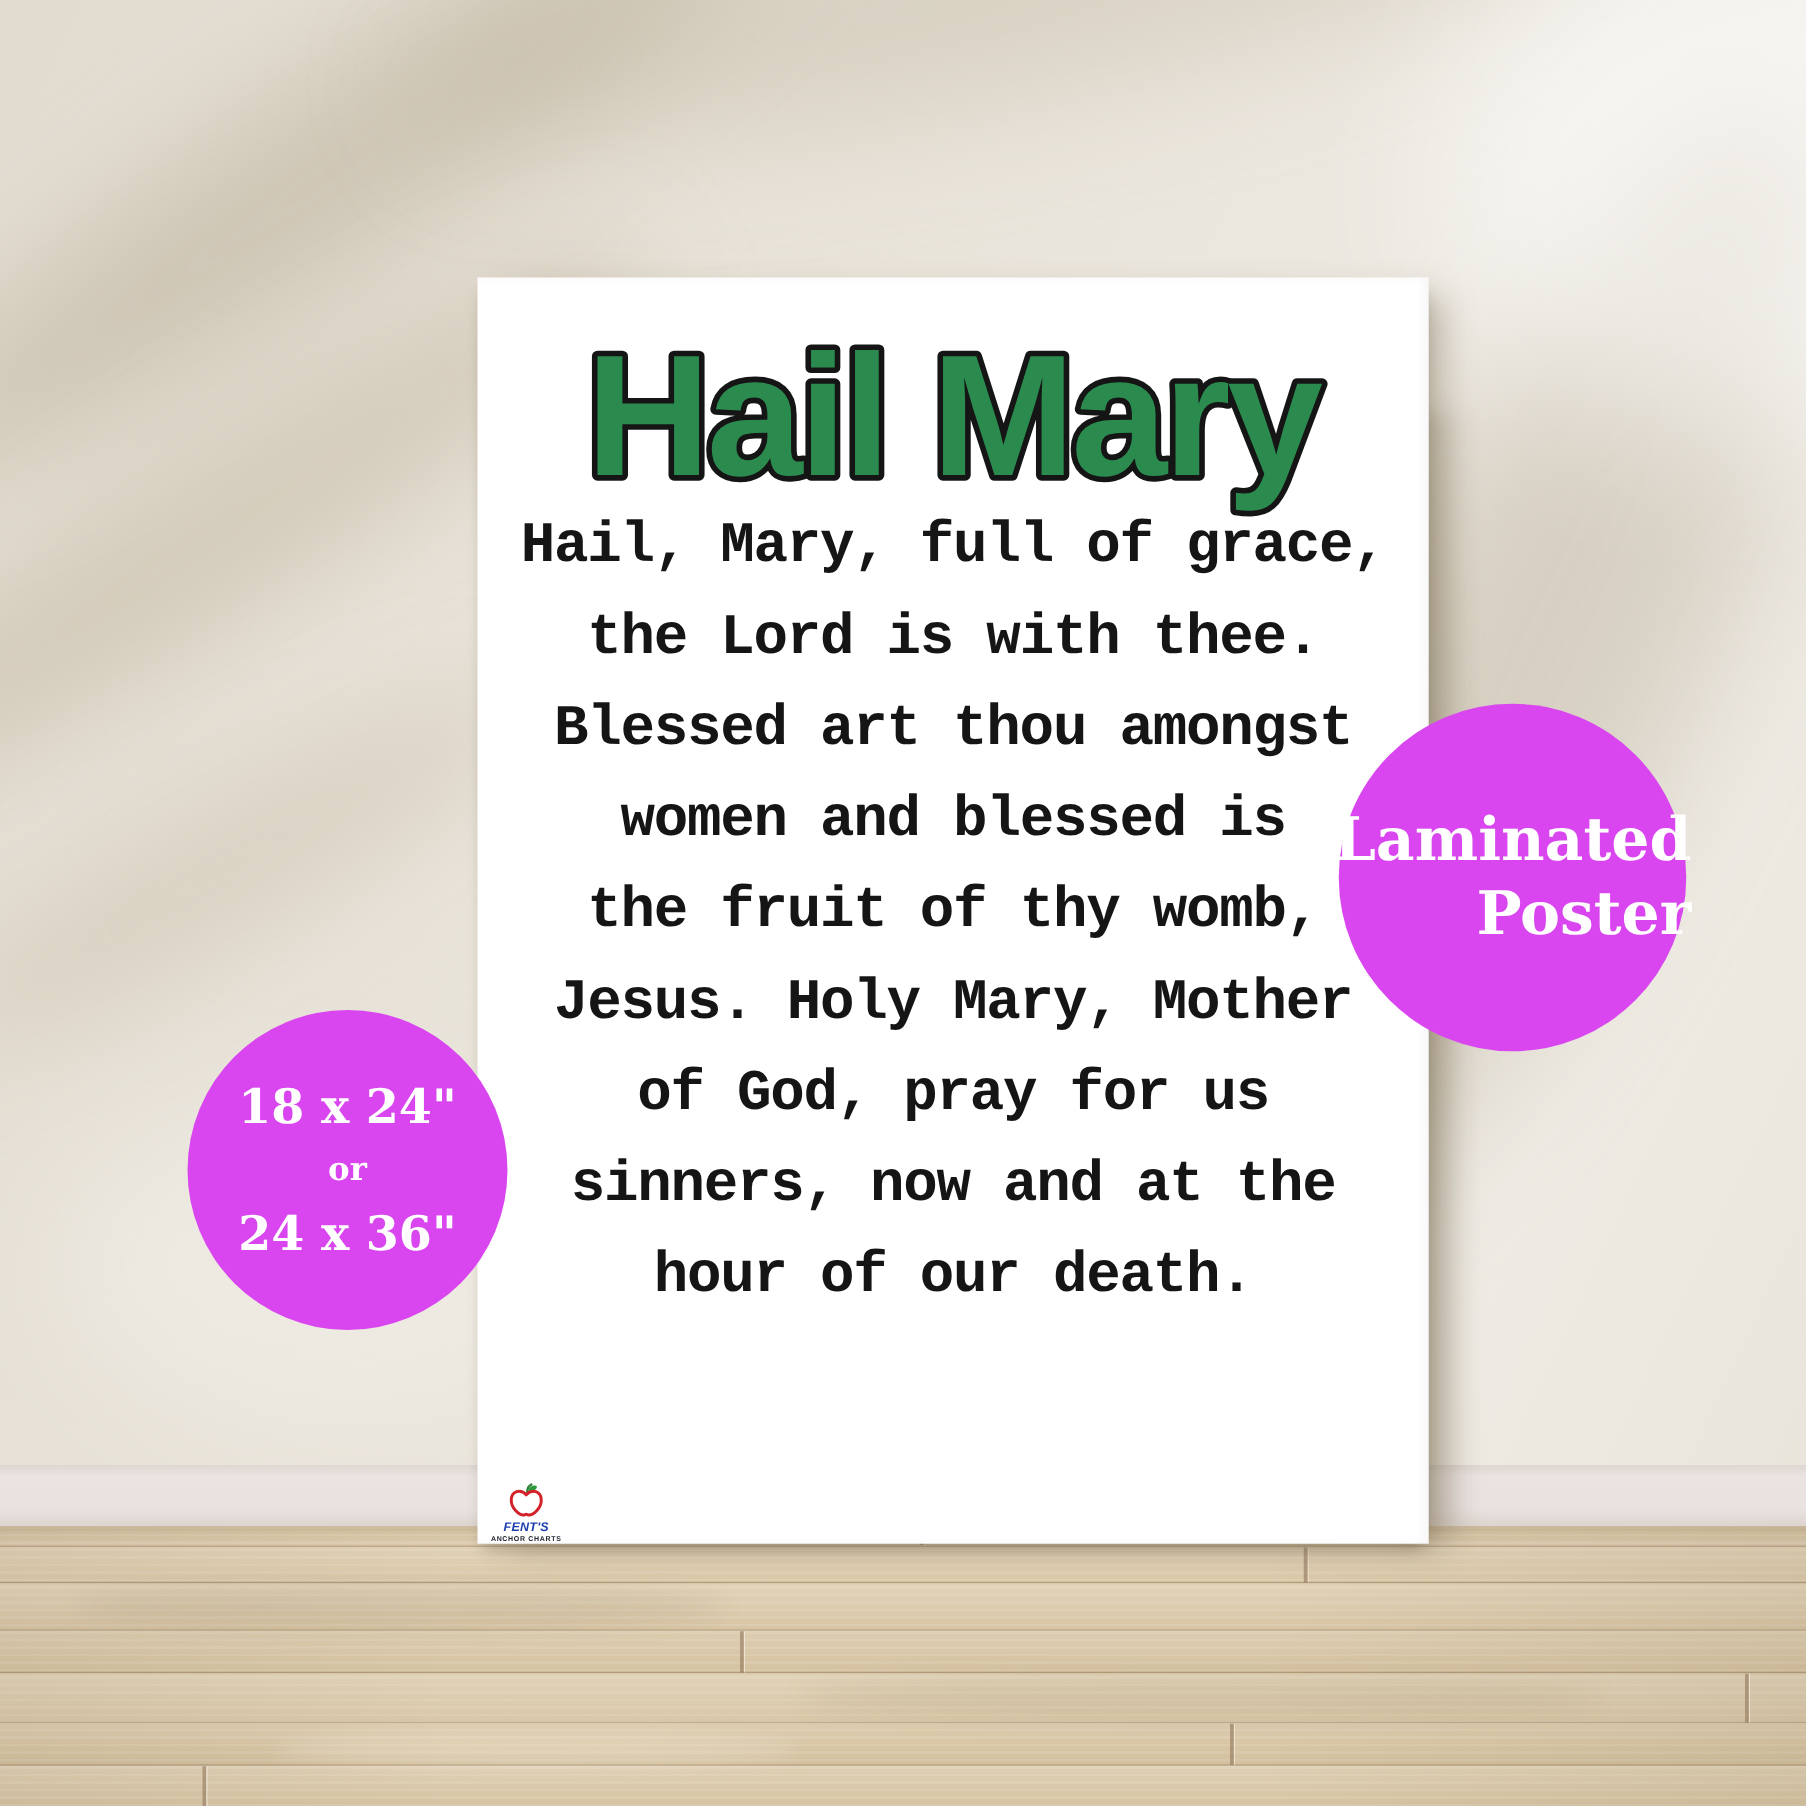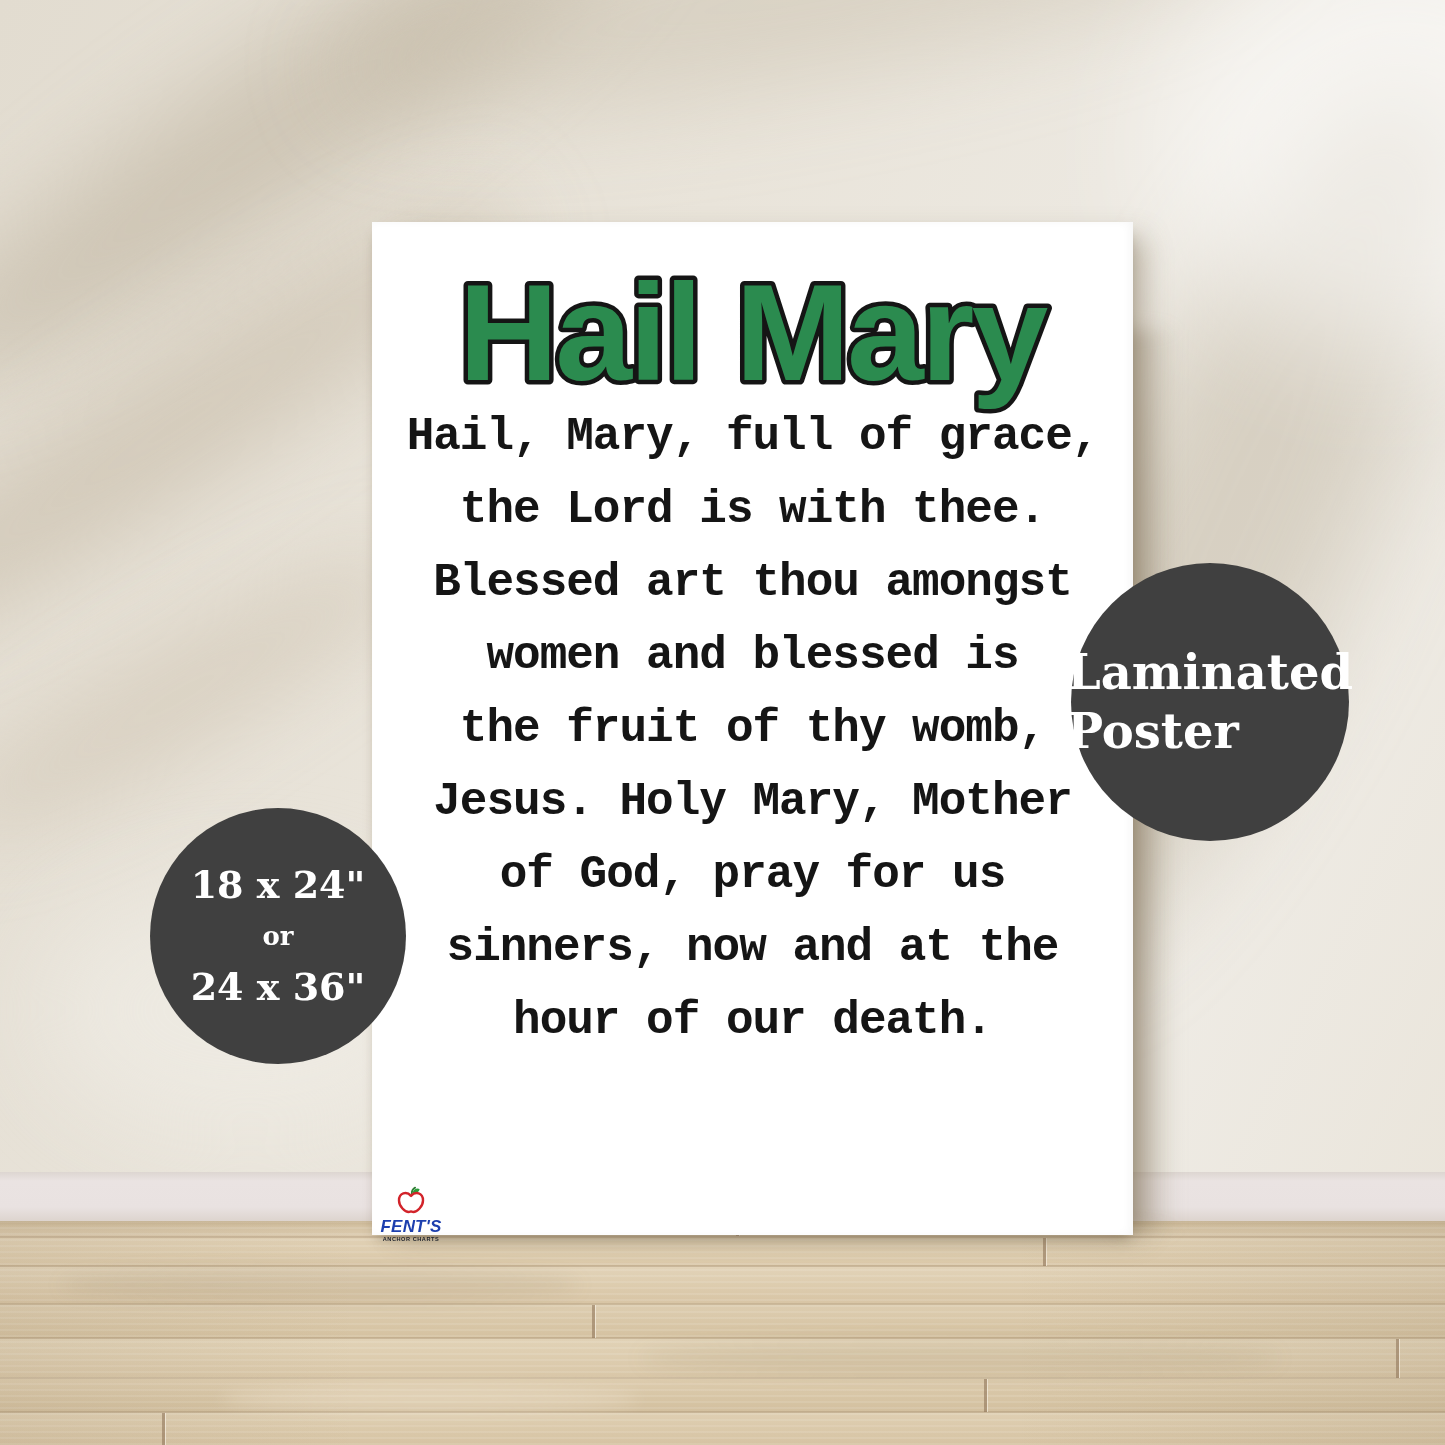--- a/index.html
+++ b/index.html
@@ -43,39 +43,39 @@
   .j6{left:984px;top:158px;height:33px;}
   .grain1{position:absolute;left:60px;top:46px;width:520px;height:36px;border-radius:50%;background:rgba(120,96,64,.10);filter:blur(9px);}
   .grain2{position:absolute;left:640px;top:120px;width:640px;height:34px;border-radius:50%;background:rgba(118,94,62,.10);filter:blur(10px);}
   .grain3{position:absolute;left:220px;top:165px;width:420px;height:26px;border-radius:50%;background:rgba(255,248,235,.25);filter:blur(8px);}
 
   
   .poster-cast{position:absolute;left:1118px;top:330px;width:58px;height:900px;
     background:linear-gradient(90deg,rgba(145,131,106,.55),rgba(145,131,106,0));filter:blur(9px);}
 
   
-  .poster{position:absolute;left:372px;top:222px;width:761px;height:1013px;background:#ffffff;
+  .poster{position:absolute;left:382px;top:222px;width:761px;height:1013px;background:#ffffff;
     box-shadow:18px 8px 26px -8px rgba(120,104,78,.45),0 8px 12px -5px rgba(105,90,65,.45),inset -4px 0 8px rgba(0,0,0,.035);}
   .title-wrap{position:absolute;left:0;top:18px;width:761px;height:180px;}
   .prayer{position:absolute;left:0;top:179px;width:761px;margin:0;text-align:center;
     font-family:Liberation Mono, monospace;font-weight:bold;font-size:46px;line-height:73px;
     letter-spacing:-1px;color:#151515;white-space:pre-line;}
   .amen{position:absolute;left:0;top:908px;width:761px;margin:0;text-align:center;
     font-family:"Liberation Serif",serif;font-weight:bold;font-size:58px;line-height:72px;color:#151515;}
 
   
   .logo{position:absolute;left:6px;top:964px;width:66px;text-align:center;line-height:1;}
   .logo .brand{display:block;font-family:"Liberation Sans",sans-serif;font-weight:bold;font-style:italic;
-    font-size:17px;color:#1d3fae;letter-spacing:.2px;margin-top:1px;}
+    font-size:10px;color:#1d3fae;letter-spacing:.2px;margin-top:1px;}
   .logo .tagline{display:block;font-family:"Liberation Sans",sans-serif;font-weight:bold;
     font-size:5.6px;color:#20242c;letter-spacing:.55px;margin-top:2px;}
 
   
-  .badge{position:absolute;border-radius:50%;background:#404040;color:#ffffff;
-    display:flex;flex-direction:column;align-items:center;justify-content:center;text-align:left;
+  .badge{position:absolute;border-radius:50%;background:#d946ef;color:#ffffff;
+    display:flex;flex-direction:column;align-items:center;justify-content:center;text-align:right;
     font-family:"DejaVu Serif",serif;font-weight:bold;}
   .badge-size{left:150px;top:808px;width:256px;height:256px;}
   .badge-size .l1,.badge-size .l3{font-size:38px;line-height:52px;}
   .badge-size .l2{font-size:26px;line-height:50px;}
   .badge-lam{left:1071px;top:563px;width:278px;height:278px;font-size:48px;line-height:59px;white-space:pre-line;}
 </style>
 </head>
 <body>
 
 <div class="scene">

